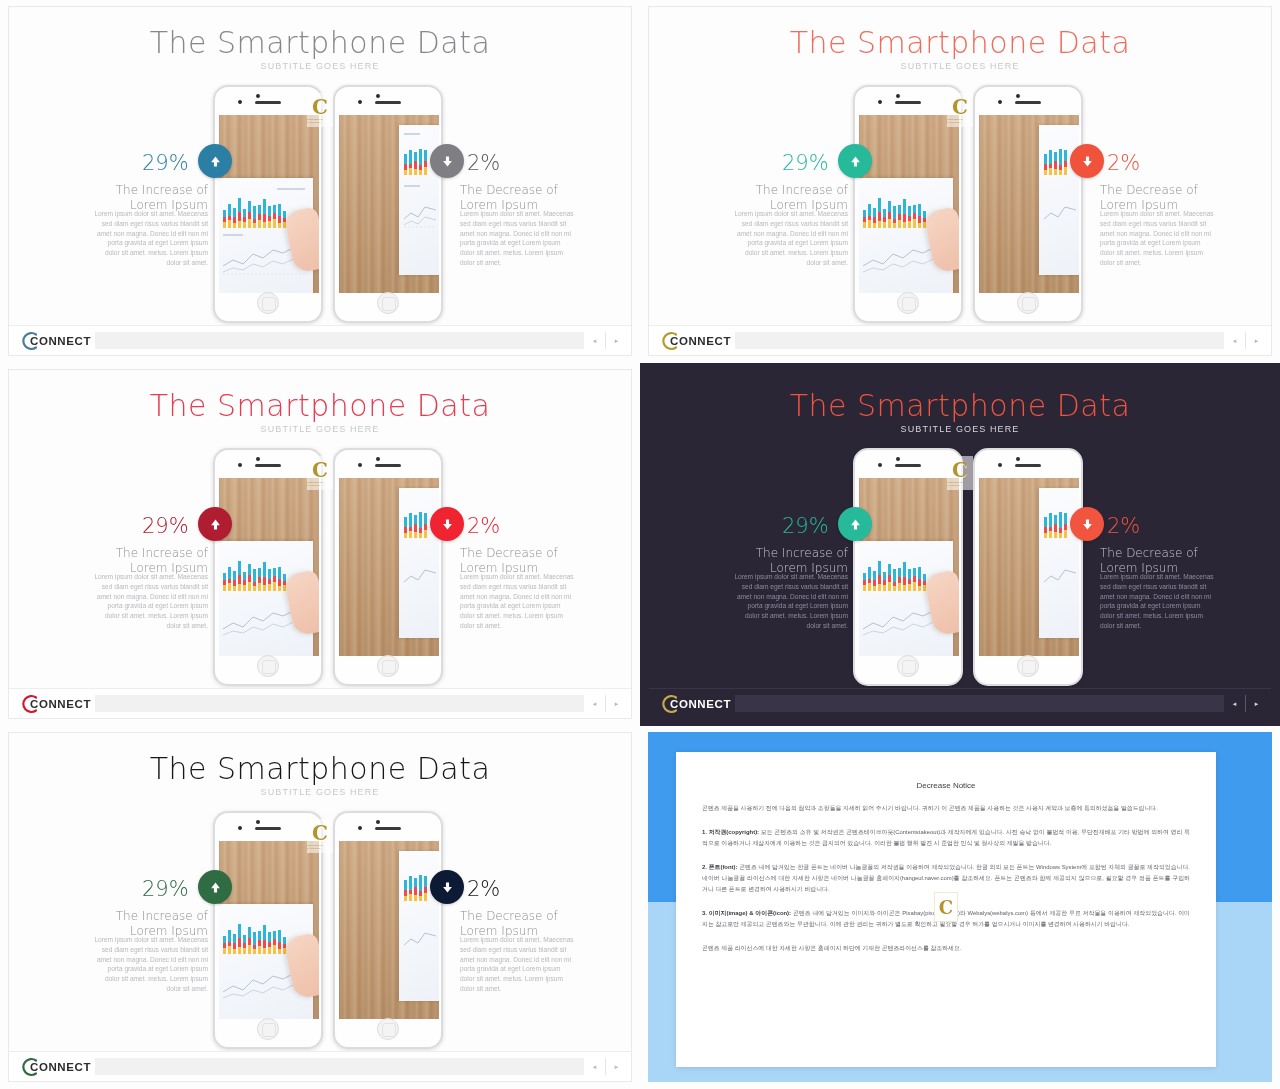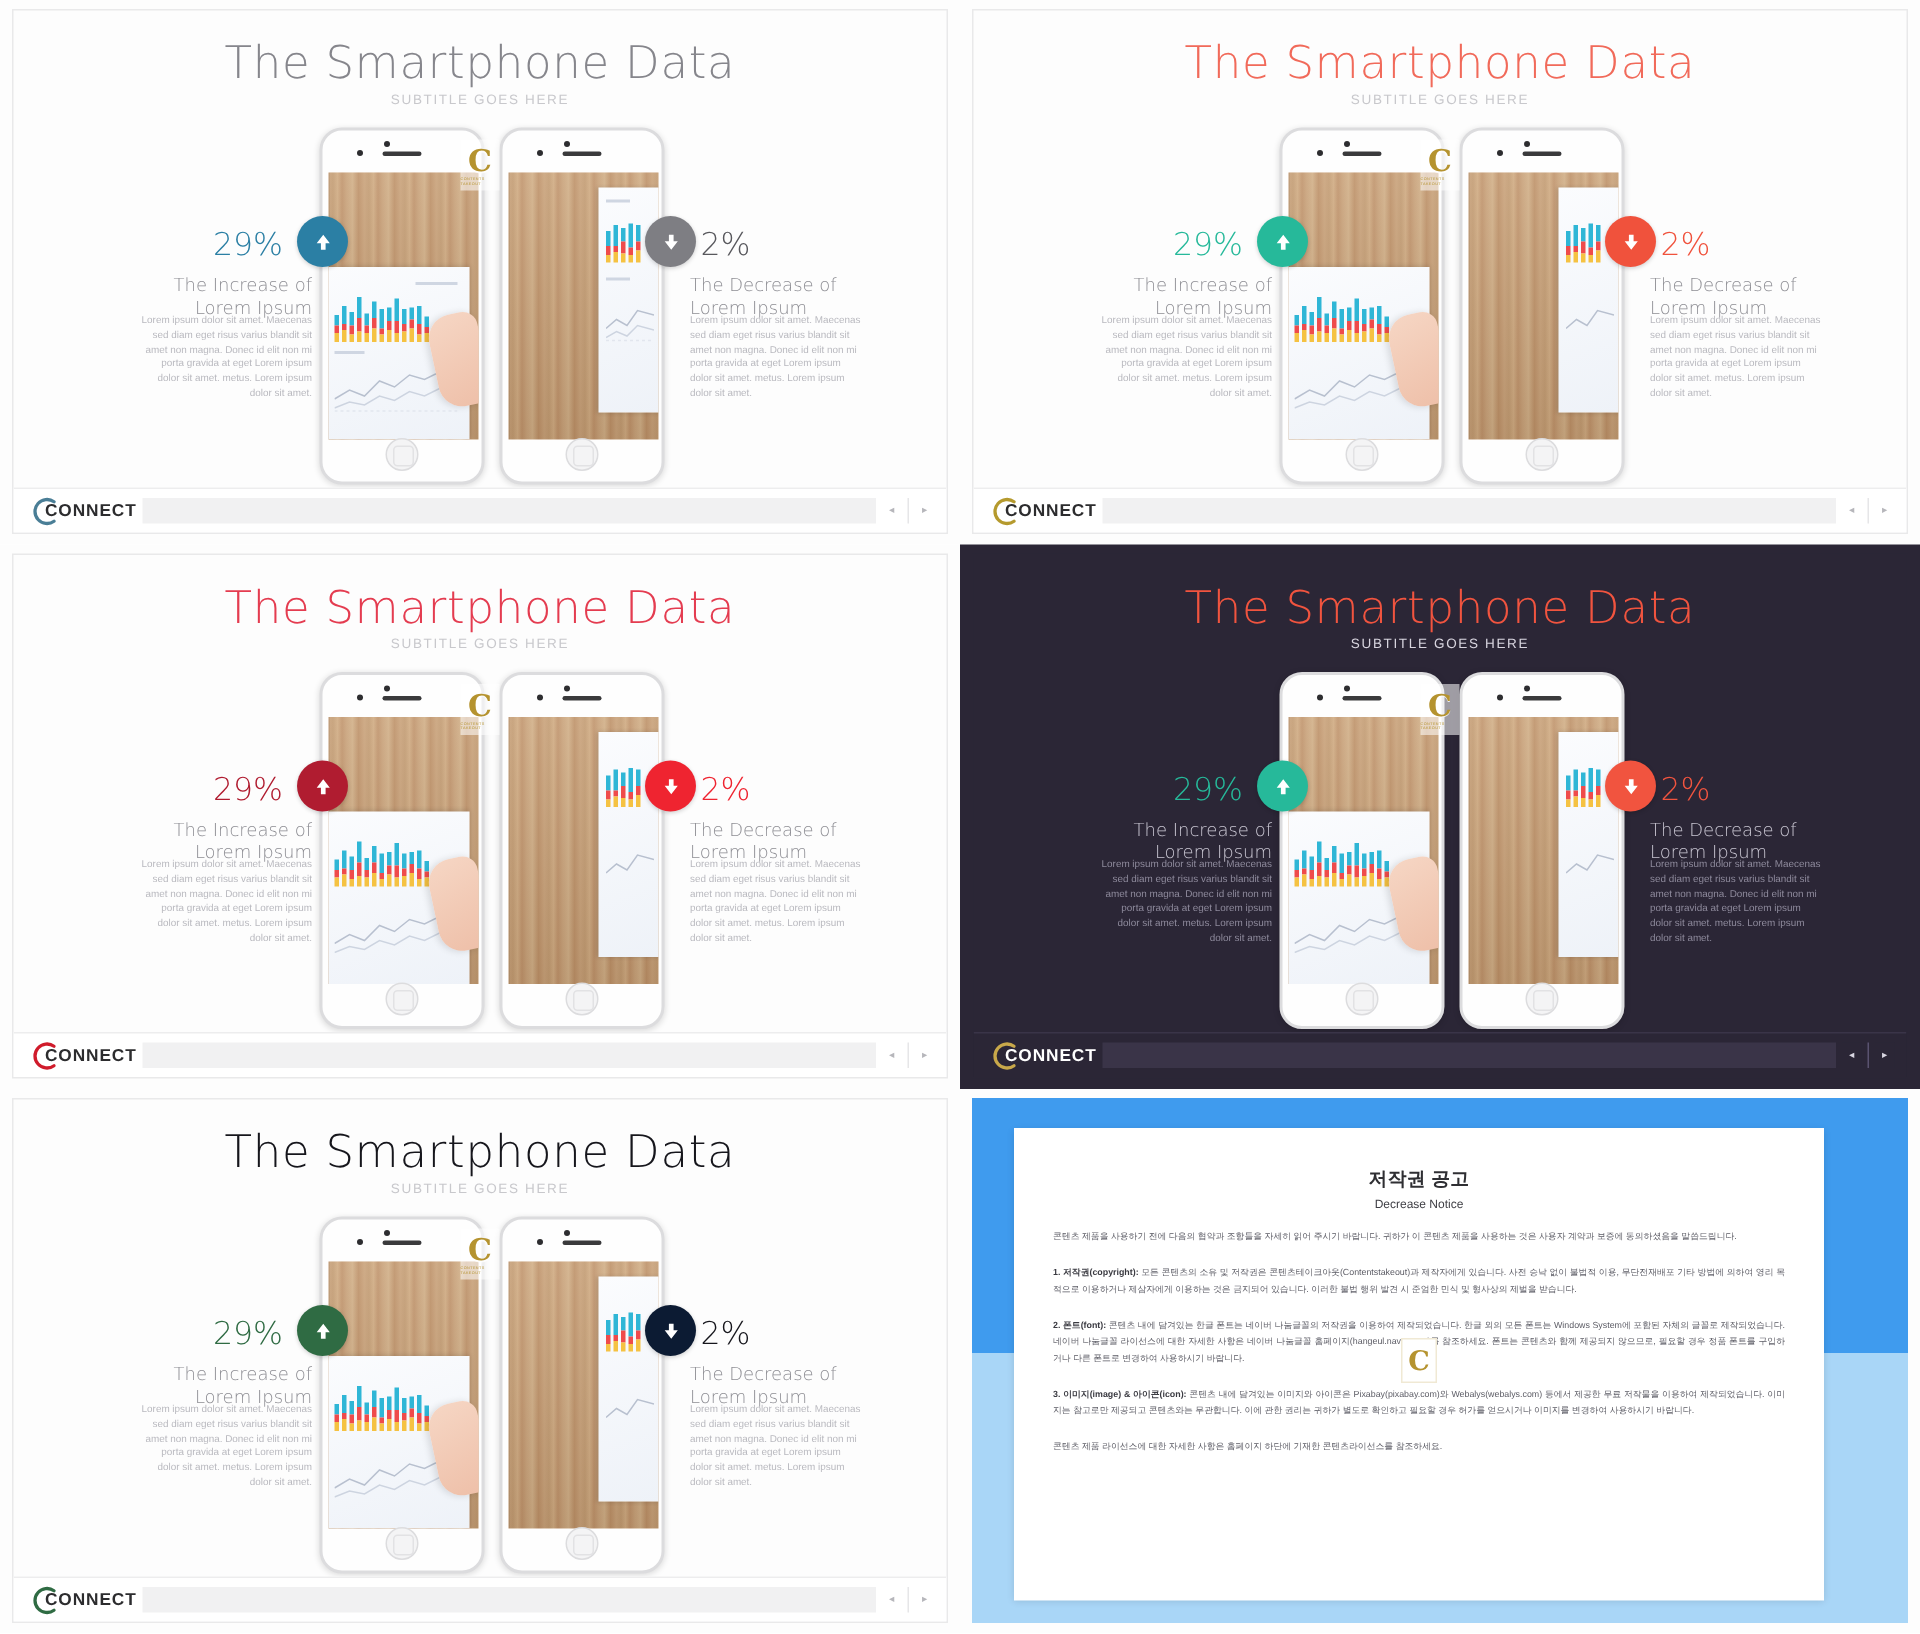--- a/index.html
+++ b/index.html
@@ -1131,21 +1131,20 @@
         </div>
       </div>
     </div>
   </div>
 
   <div class="panel">
     <div class="doc-panel">
       <div class="doc-bg-top" style="background: rgb(63, 155, 238);"></div>
       <div class="doc-bg-bot" style="background: rgb(169, 214, 247);"></div>
       <div class="doc-page">
-        <div class="doc-h1">저작권 공고</div>
         <div class="doc-h2">Decrease Notice</div>
         <div class="doc-p">콘텐츠 제품을 사용하기 전에 다음의 협약과 조항들을 자세히 읽어 주시기 바랍니다. 귀하가 이 콘텐츠 제품을 사용하는 것은 사용자 계약과 보증에 동의하셨음을 말씁드립니다.</div>
         <div class="doc-p">
           <b>1. 저작권(copyright):</b><span> 모든 콘텐츠의 소유 및 저작권은 콘텐츠테이크아웃(Contentstakeout)과 제작자에게 있습니다. 사전 승낙 없이 불법적 이용, 무단전재배포 기타 방법에 의하여 영리 목적으로 이용하거나 제삼자에게 이용하는 것은 금지되어 있습니다. 이러한 불법 행위 발견 시 준엄한 민식 및 형사상의 제벌을 받습니다.</span>
         </div>
         <div class="doc-p">
           <b>2. 폰트(font):</b><span> 콘텐츠 내에 담겨있는 한글 폰트는 네이버 나눔글꼴의 저작권을 이용하여 제작되었습니다. 한글 외의 모든 폰트는 Windows System에 포함된 자체의 글꼴로 제작되었습니다. 네이버 나눔글꼴 라이선스에 대한 자세한 사항은 네이버 나눔글꼴 홈페이지(hangeul.naver.com)를 참조하세요. 폰트는 콘텐츠와 함께 제공되지 않으므로, 필요할 경우 정품 폰트를 구입하거나 다른 폰트로 변경하여 사용하시기 바랍니다.</span>
         </div>
         <div class="doc-p">
           <b>3. 이미지(image) &amp; 아이콘(icon):</b><span> 콘텐츠 내에 담겨있는 이미지와 아이콘은 Pixabay(pixabay.com)와 Webalys(webalys.com) 등에서 제공한 무료 저작물을 이용하여 제작되었습니다. 이미지는 참고로만 제공되고 콘텐츠와는 무관합니다. 이에 관한 권리는 귀하가 별도로 확인하고 필요할 경우 허가를 얻으시거나 이미지를 변경하여 사용하시기 바랍니다.</span>

